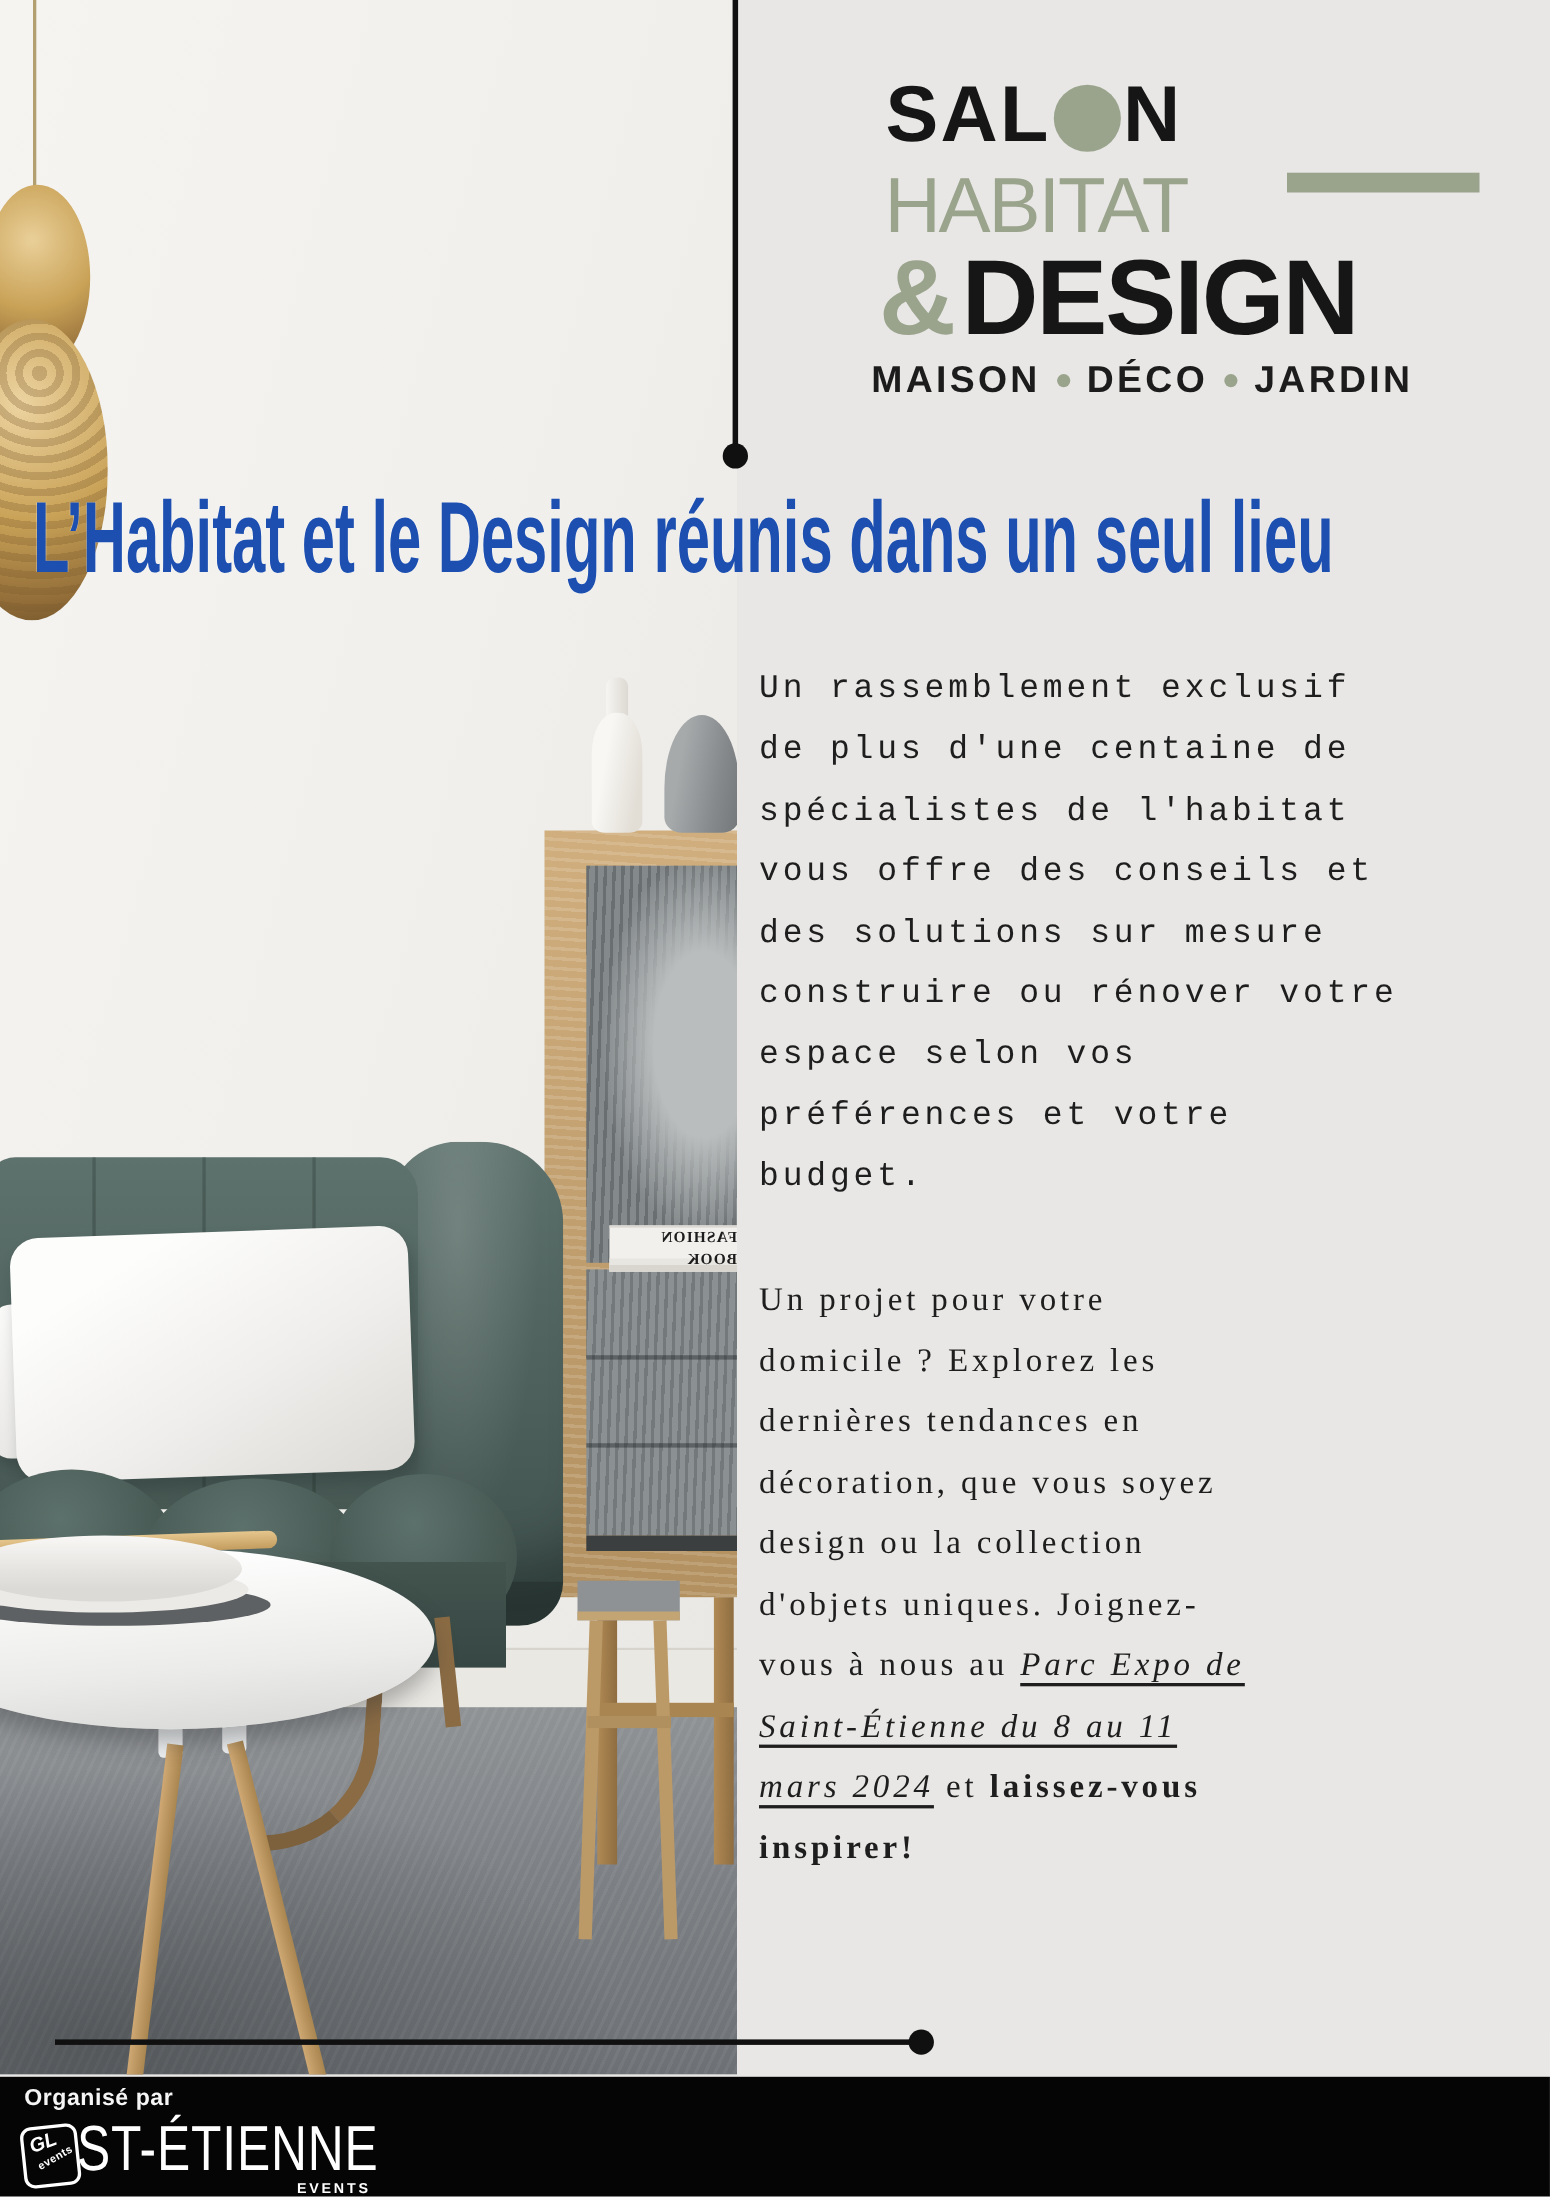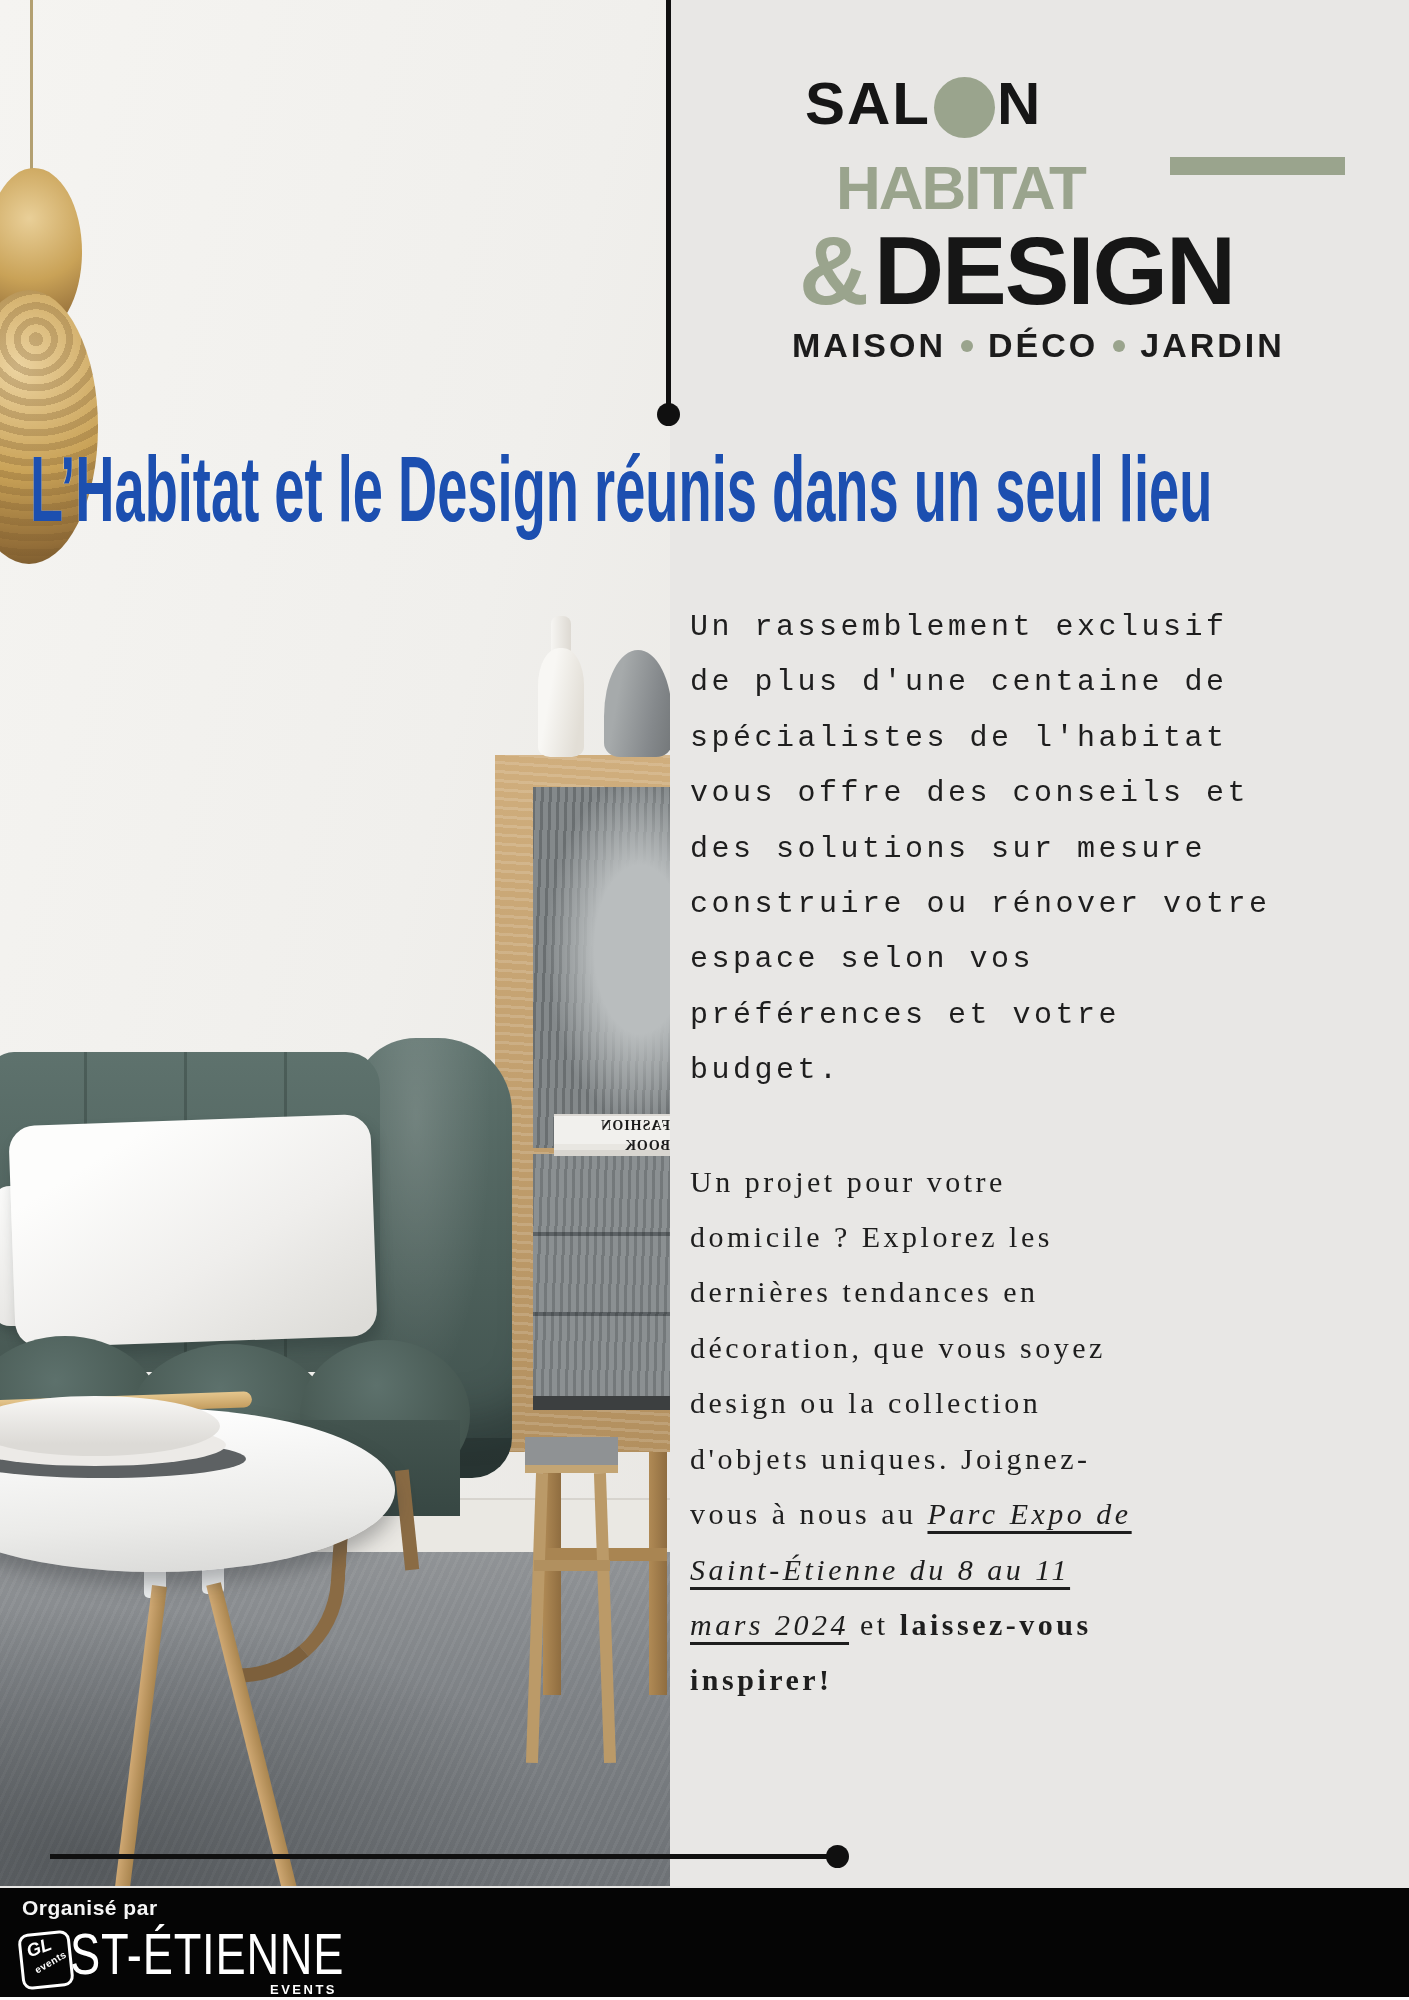--- a/index.html
+++ b/index.html
@@ -119,23 +119,23 @@
   .top-line{position:absolute;left:666px;top:0;width:5px;height:404px;background:#101010;z-index:8;}
   .top-dot{position:absolute;left:657px;top:403px;width:23px;height:23px;border-radius:50%;
       background:#101010;z-index:8;}
   .bottom-line{position:absolute;left:50px;top:1854px;width:778px;height:5px;background:#101010;z-index:8;}
   .bottom-dot{position:absolute;left:826px;top:1845px;width:23px;height:23px;border-radius:50%;
       background:#101010;z-index:8;}
 
   
   .logo{position:absolute;left:0;top:0;z-index:6;}
   .salon{position:absolute;left:805px;top:66px;display:flex;align-items:center;height:76px;
-      font-size:60px;font-weight:800;letter-spacing:2px;color:#161616;line-height:76px;}
+      font-size:72px;font-weight:800;letter-spacing:2px;color:#161616;line-height:76px;}
   .salon-dot{display:inline-block;width:61px;height:61px;border-radius:50%;margin:6px 2px 0 3px;}
-  .habitat{position:absolute;left:836px;top:146px;font-size:62px;font-weight:700;
+  .habitat{position:absolute;left:804px;top:146px;font-size:71px;font-weight:400;
       letter-spacing:-2px;line-height:84px;}
   .habitat-bar{position:absolute;left:1170px;top:157px;width:175px;height:18px;}
   .design-row{position:absolute;left:799px;top:228px;font-size:97px;font-weight:800;
       letter-spacing:-2px;line-height:86px;color:#161616;display:flex;}
   .amp{margin-right:7px;}
   .tagline{position:absolute;left:792px;top:326px;display:flex;align-items:center;
       font-size:34px;font-weight:600;letter-spacing:3px;color:#1c1c1c;}
   .tag-dot{display:inline-block;width:12px;height:12px;border-radius:50%;margin:0 15px;}
 
   

